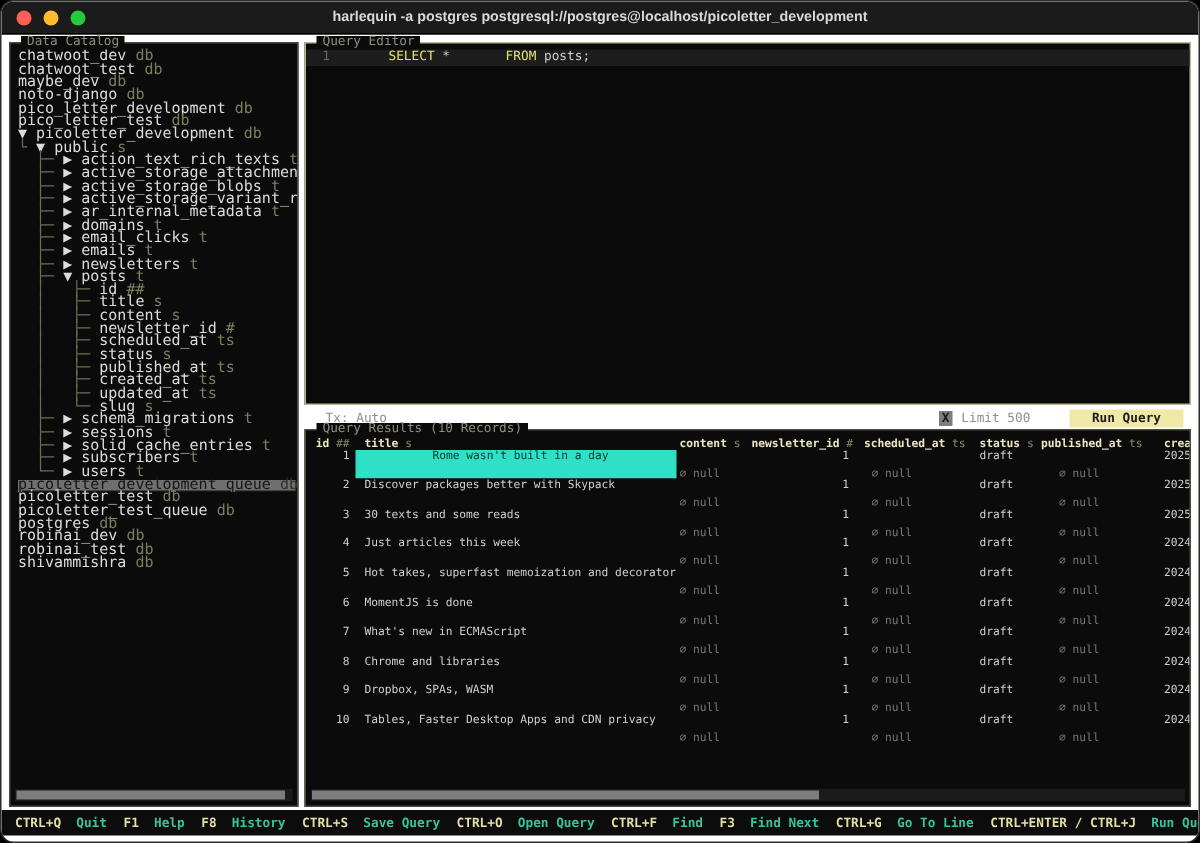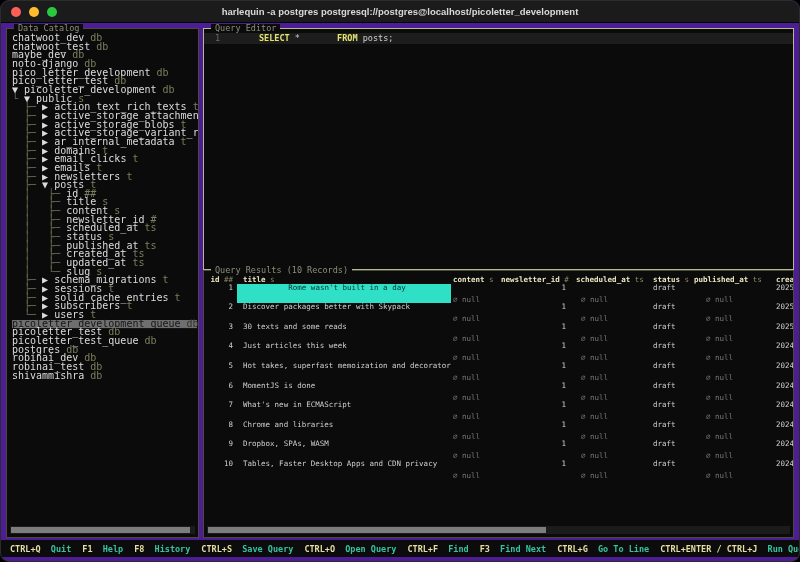--- a/index.html
+++ b/index.html
@@ -1,17 +1,17 @@
 <!DOCTYPE html>
 <html style="--accent-border: #b9b98e; --keyword: #e3e370; --run-button-bg: #efe9a5; --selection-bg: #2fe0c6; --footer-key: #e6dfa3; --footer-label: #37c39e;"><head>
 <meta charset="utf-8">
 <style>
   * { box-sizing: border-box; margin: 0; padding: 0; }
   html,body { width:800px; height:562px; background:#000; font-family:"DejaVu Sans Mono", monospace; }
-  .window { position:absolute; inset:0; background:#4c1d95; border-radius:9px; border:1px solid #2c2c2c; overflow:hidden; display:flex; flex-direction:column; }
+  .window { position:absolute; inset:0; background:#ffffff; border-radius:9px; border:1px solid #2c2c2c; overflow:hidden; display:flex; flex-direction:column; }
 
   
   .titlebar { flex:none; height:22px; background:#1b1b1b; border-bottom:1px solid #000; position:relative; display:flex; align-items:center; justify-content:center; }
   .lights { position:absolute; left:10px; top:6px; display:flex; gap:8px; }
   .light { width:10px; height:10px; border-radius:50%; }
   .light.red { background:#ff5f57; } .light.yellow { background:#febc2e; } .light.green { background:#28c840; }
   .wintitle { font-family:"Liberation Sans", sans-serif; font-size:9.5px; font-weight:bold; color:#d9d9d9; }
 
   
   .main { flex:1 1 auto; min-height:0; display:flex; gap:4px; padding:5px 5px 2px 5px; }
@@ -32,21 +32,21 @@
   .hscroll { flex:none; height:8px; margin:2px 3px 3px 3px; background:#1b1b1b; position:relative; }
   .hscroll .thumb { position:absolute; top:1px; bottom:1px; left:1px; background:#7d7d7d; }
   .thumb-full { width:97%; }
   .thumb-part { width:58%; }
 
   
   .rightcol { flex:1 1 auto; min-width:0; display:flex; flex-direction:column; }
   .editor { flex:none; height:242px; border-color:var(--accent-border,#b9b98e); }
   .editor-line { display:flex; margin-top:4px; background:#1d1d1d; font-size:8.5px; line-height:11px; }
   .lineno { flex:none; width:16px; text-align:right; color:#6a6a6a; margin-right:7px; }
-  .kw { color:var(--keyword,#e3e370); font-weight:bold;padding-left:32px; }
+  .kw { color:var(--keyword,#e3e370); font-weight:normal;padding-left:32px; }
   .code { color:#cfcfcf; }
 
   .runbar { flex:none; height:16px; display:flex; align-items:center; font-size:8.5px; color:#8f8f8f; padding:2px 3px 1px 3px; }
   .tx { margin-left:11px; }
   .spacer { flex:1; }
   .checkbox { background:#7d7d7d; color:#1a1a1a; font-weight:bold; padding:0 2px; line-height:10px; }
   .limit { margin-left:6px; }
   .run-btn { margin-left:26px; margin-right:2px; background:var(--run-button-bg,#efe9a5); color:#1c1c1c; font-weight:bold; font-size:8.5px; line-height:12px; padding:0 15px; border:none; font-family:"DejaVu Sans Mono", monospace; cursor:pointer; }
 
   
@@ -144,20 +144,27 @@
     <div class="rightcol">
 
       <div class="panel editor">
         <span class="panel-title">Query Editor</span>
         <div class="editor-line">
           <span class="lineno">1</span>
           <span><span class="kw">SELECT</span><span class="code"> * </span><span class="kw">FROM</span><span class="code"> posts;</span></span>
         </div>
       </div>
 
+      <div class="runbar">
+        <span class="tx">Tx: Auto</span>
+        <span class="spacer"></span>
+        <span class="checkbox">X</span>
+        <span class="limit">Limit 500</span>
+        <button class="run-btn">Run Query</button>
+      </div>
 
       <div class="panel results">
         <span class="panel-title">Query Results (10 Records)</span>
         <div class="tablewrap">
           <div class="thead"><div class="hcell c0"><span class="hname">id</span><span class="htype"> ##</span></div><div class="hcell c1"><span class="hname">title</span><span class="htype"> s</span></div><div class="hcell c2"><span class="hname">content</span><span class="htype"> s</span></div><div class="hcell c3"><span class="hname">newsletter_id</span><span class="htype"> #</span></div><div class="hcell c4"><span class="hname">scheduled_at</span><span class="htype"> ts</span></div><div class="hcell c5"><span class="hname">status</span><span class="htype"> s</span></div><div class="hcell c6"><span class="hname">published_at</span><span class="htype"> ts</span></div><div class="hcell c7"><span class="hname">created_at</span></div></div>
           <div>
               <div class="trow"><div class="tcell c0">1</div><div class="tcell c1 selcell">Rome wasn't built in a day</div><div class="tcell c2 null">∅ null</div><div class="tcell c3">1</div><div class="tcell c4 null">∅ null</div><div class="tcell c5">draft</div><div class="tcell c6 null">∅ null</div><div class="tcell c7">2025</div></div>
               <div class="trow"><div class="tcell c0">2</div><div class="tcell c1">Discover packages better with Skypack</div><div class="tcell c2 null">∅ null</div><div class="tcell c3">1</div><div class="tcell c4 null">∅ null</div><div class="tcell c5">draft</div><div class="tcell c6 null">∅ null</div><div class="tcell c7">2025</div></div>
               <div class="trow"><div class="tcell c0">3</div><div class="tcell c1">30 texts and some reads</div><div class="tcell c2 null">∅ null</div><div class="tcell c3">1</div><div class="tcell c4 null">∅ null</div><div class="tcell c5">draft</div><div class="tcell c6 null">∅ null</div><div class="tcell c7">2025</div></div>
               <div class="trow"><div class="tcell c0">4</div><div class="tcell c1">Just articles this week</div><div class="tcell c2 null">∅ null</div><div class="tcell c3">1</div><div class="tcell c4 null">∅ null</div><div class="tcell c5">draft</div><div class="tcell c6 null">∅ null</div><div class="tcell c7">2024</div></div>

